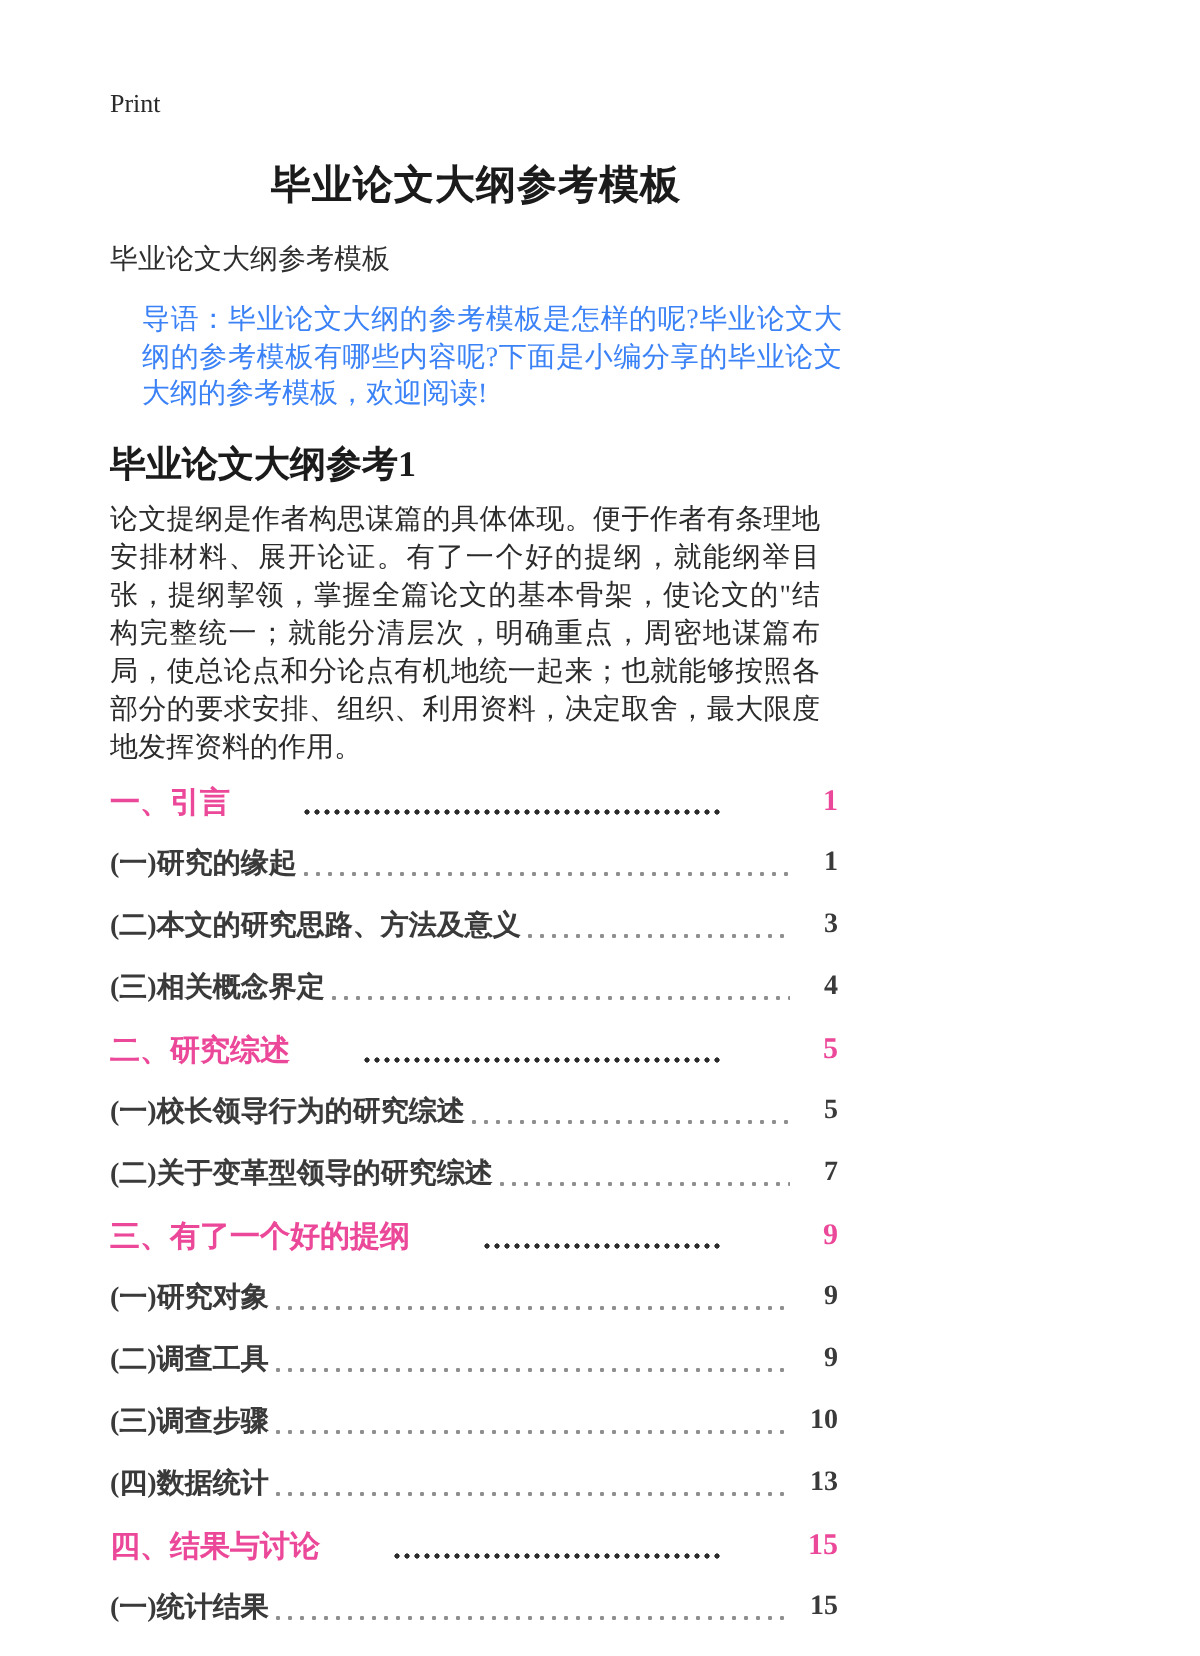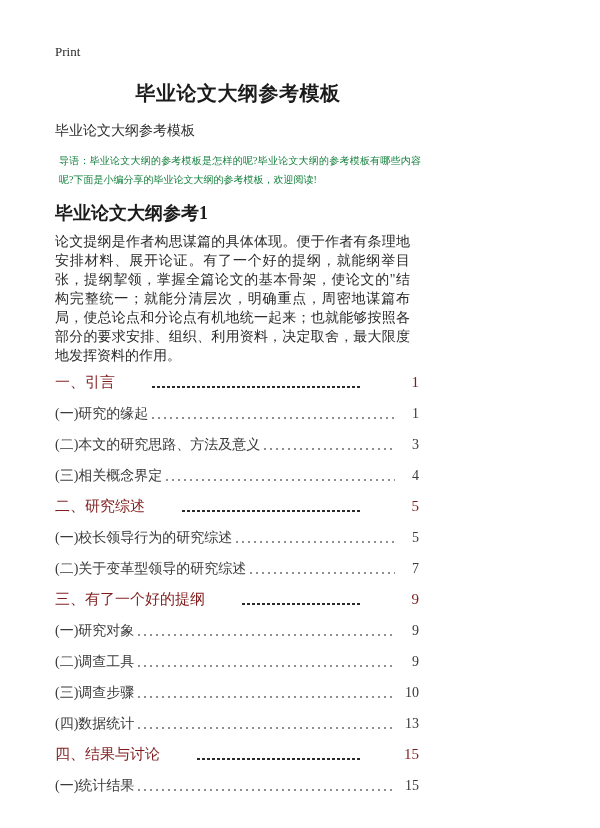--- a/index.html
+++ b/index.html
@@ -33,25 +33,25 @@
     color: #1b1b1b;
     letter-spacing: 0.5px;
   }
   .subtitle {
     font-size: 14px;
     line-height: 19px;
     margin-top: 15px;
     color: #2f2f2f;
   }
   .intro {
-    font-size: 10px;
+    font-size: 14px;
     line-height: 18.5px;
-    margin: 12px 0 0 4px;
+    margin: 12px 0 0 16px;
     text-align: justify;
-    color: #15803d;
+    color: #3b82f6;
   }
   .heading {
     font-size: 18px;
     font-weight: bold;
     margin: 14px 0 0 0;
     line-height: 20px;
     color: #1b1b1b;
   }
   .body-para {
     font-size: 14px;
@@ -62,25 +62,26 @@
   }
   .toc {
     margin-top: 2px;
     padding-right: 2px;
   }
   .toc-row {
     display: flex;
     align-items: center;
     height: 31px;
     white-space: nowrap;
+    font-weight: bold;
   }
   .toc-row.lvl1 {
-    font-weight: normal;
+    font-weight: bold;
     font-size: 15px;
-    color: #7f1d1d;
+    color: #ec4899;
     gap: 34px;
   }
   .toc-row.lvl2 {
     font-size: 14px;
     color: #3a3a3a;
   }
   .toc-label { flex: 0 0 auto; }
   .toc-leader {
     flex: 1 1 auto;
     align-self: flex-end;

